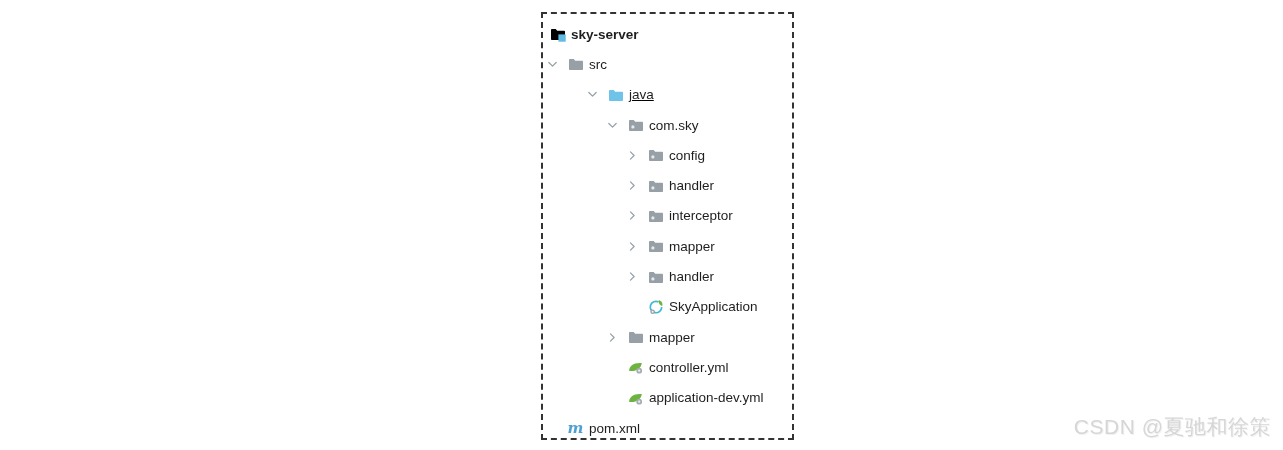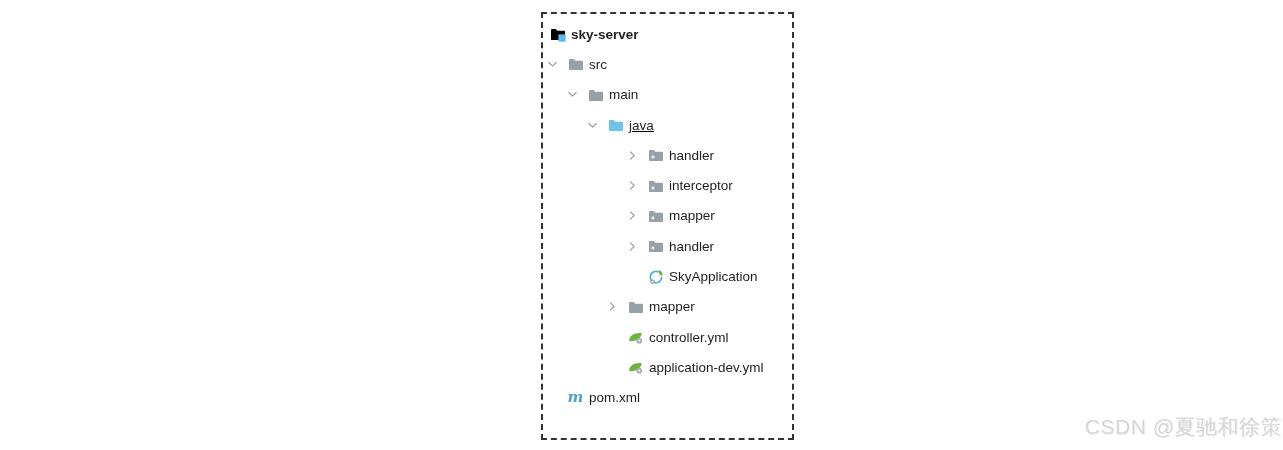--- a/index.html
+++ b/index.html
@@ -23,21 +23,21 @@
   .chev svg{width:13px;height:13px;}
   .chev.none{visibility:hidden;}
   .icon{width:17px;height:17px;flex:0 0 17px;margin-right:5px;display:flex;align-items:center;justify-content:center;}
   .icon svg{width:16px;height:16px;}
   .icon.c-folder{color:#97A0A7;}
   .icon.c-java{color:#6FC3E9;}
   .label{font-size:13.5px;color:#1E1E1E;}
   .label.bold{font-weight:bold;}
   .m-icon{font-size:15px;font-weight:bold;font-style:italic;color:#4E9FD4;line-height:17px;font-family:"DejaVu Serif",serif;}
   .watermark{
-    position:absolute;right:1px;top:413px;font-size:21px;color:#D6D6D6;
+    position:absolute;right:12px;top:413px;font-size:21px;color:#D6D6D6;
     letter-spacing:0.5px;text-shadow:1px 1px 0 #f2f2f2;
   }
 </style>
 </head>
 <body>
 
 <svg width="0" height="0" style="position:absolute" aria-hidden="true">
   <defs>
     <symbol id="s-chev-right" viewBox="0 0 16 16">
         <path d="M5.5 3.5 10 8l-4.5 4.5" fill="none" stroke="currentColor" stroke-width="1.6" stroke-linecap="round" stroke-linejoin="round"></path>
@@ -101,136 +101,149 @@
         </svg>
       </span>
     <span class="icon c-folder">
         <svg>
           <use href="#s-folder"></use>
         </svg>
       </span>
     <span class="label">src</span>
   </div>
 
-  <div class="row lvl2">
+
+  <div class="row lvl3">
     <span class="chev">
         <svg>
           <use href="#s-chev-down"></use>
         </svg>
       </span>
-    <span class="icon c-folder">
+    <span class="icon c-java">
         <svg>
           <use href="#s-folder"></use>
         </svg>
       </span>
-    <span class="label">main</span>
-  </div>
-
-  <div class="row lvl3">
+    <span class="label">java</span>
+  </div>
+
+  <div class="row lvl4">
     <span class="chev">
         <svg>
           <use href="#s-chev-down"></use>
         </svg>
       </span>
-    <span class="icon c-java">
+    <span class="icon c-folder">
+        <svg>
+          <use href="#s-package"></use>
+        </svg>
+      </span>
+    <span class="label">com.sky</span>
+  </div>
+
+  <div class="row lvl5">
+    <span class="chev">
+        <svg>
+          <use href="#s-chev-right"></use>
+        </svg>
+      </span>
+    <span class="icon c-folder">
+        <svg>
+          <use href="#s-package"></use>
+        </svg>
+      </span>
+    <span class="label">config</span>
+  </div>
+
+
+  <div class="row lvl5">
+    <span class="chev">
+        <svg>
+          <use href="#s-chev-right"></use>
+        </svg>
+      </span>
+    <span class="icon c-folder">
+        <svg>
+          <use href="#s-package"></use>
+        </svg>
+      </span>
+    <span class="label">handler</span>
+  </div>
+
+  <div class="row lvl5">
+    <span class="chev">
+        <svg>
+          <use href="#s-chev-right"></use>
+        </svg>
+      </span>
+    <span class="icon c-folder">
+        <svg>
+          <use href="#s-package"></use>
+        </svg>
+      </span>
+    <span class="label">interceptor</span>
+  </div>
+
+  <div class="row lvl5">
+    <span class="chev">
+        <svg>
+          <use href="#s-chev-right"></use>
+        </svg>
+      </span>
+    <span class="icon c-folder">
+        <svg>
+          <use href="#s-package"></use>
+        </svg>
+      </span>
+    <span class="label">mapper</span>
+  </div>
+
+  <div class="row lvl5">
+    <span class="chev">
+        <svg>
+          <use href="#s-chev-right"></use>
+        </svg>
+      </span>
+    <span class="icon c-folder">
+        <svg>
+          <use href="#s-package"></use>
+        </svg>
+      </span>
+    <span class="label">handler</span>
+  </div>
+
+  <div class="row lvl5">
+    <span class="chev none">
+        <svg>
+          <use href="#s-chev-right"></use>
+        </svg>
+      </span>
+    <span class="icon">
+        <svg>
+          <use href="#s-boot"></use>
+        </svg>
+      </span>
+    <span class="label">SkyApplication</span>
+  </div>
+
+
+  <div class="row lvl4">
+    <span class="chev">
+        <svg>
+          <use href="#s-chev-right"></use>
+        </svg>
+      </span>
+    <span class="icon c-folder">
         <svg>
           <use href="#s-folder"></use>
         </svg>
       </span>
-    <span class="label">java</span>
-  </div>
-
-
-
-
-  <div class="row lvl5">
-    <span class="chev">
-        <svg>
-          <use href="#s-chev-right"></use>
-        </svg>
-      </span>
-    <span class="icon c-folder">
-        <svg>
-          <use href="#s-package"></use>
-        </svg>
-      </span>
-    <span class="label">handler</span>
-  </div>
-
-  <div class="row lvl5">
-    <span class="chev">
-        <svg>
-          <use href="#s-chev-right"></use>
-        </svg>
-      </span>
-    <span class="icon c-folder">
-        <svg>
-          <use href="#s-package"></use>
-        </svg>
-      </span>
-    <span class="label">interceptor</span>
-  </div>
-
-  <div class="row lvl5">
-    <span class="chev">
-        <svg>
-          <use href="#s-chev-right"></use>
-        </svg>
-      </span>
-    <span class="icon c-folder">
-        <svg>
-          <use href="#s-package"></use>
-        </svg>
-      </span>
     <span class="label">mapper</span>
   </div>
 
-  <div class="row lvl5">
-    <span class="chev">
-        <svg>
-          <use href="#s-chev-right"></use>
-        </svg>
-      </span>
-    <span class="icon c-folder">
-        <svg>
-          <use href="#s-package"></use>
-        </svg>
-      </span>
-    <span class="label">handler</span>
-  </div>
-
-  <div class="row lvl5">
-    <span class="chev none">
-        <svg>
-          <use href="#s-chev-right"></use>
-        </svg>
-      </span>
-    <span class="icon">
-        <svg>
-          <use href="#s-boot"></use>
-        </svg>
-      </span>
-    <span class="label">SkyApplication</span>
-  </div>
-
-
-  <div class="row lvl4">
-    <span class="chev">
-        <svg>
-          <use href="#s-chev-right"></use>
-        </svg>
-      </span>
-    <span class="icon c-folder">
-        <svg>
-          <use href="#s-folder"></use>
-        </svg>
-      </span>
-    <span class="label">mapper</span>
-  </div>
-
   <div class="row lvl4">
     <span class="chev none">
         <svg>
           <use href="#s-chev-right"></use>
         </svg>
       </span>
     <span class="icon">
         <svg>
           <use href="#s-yaml"></use>
         </svg>

